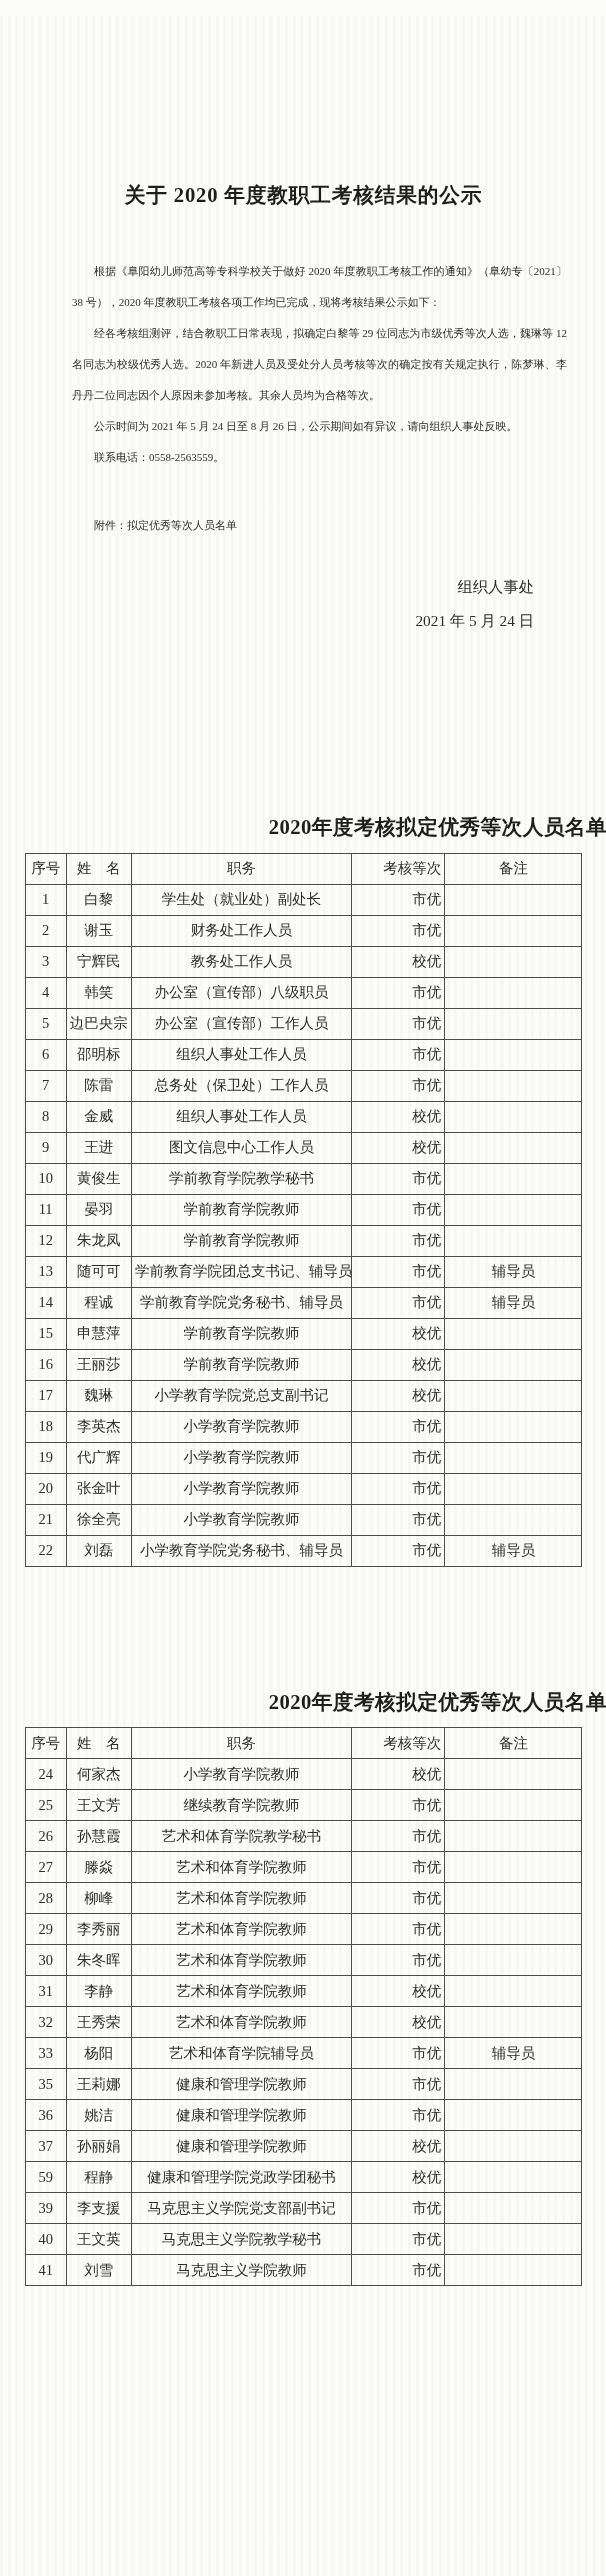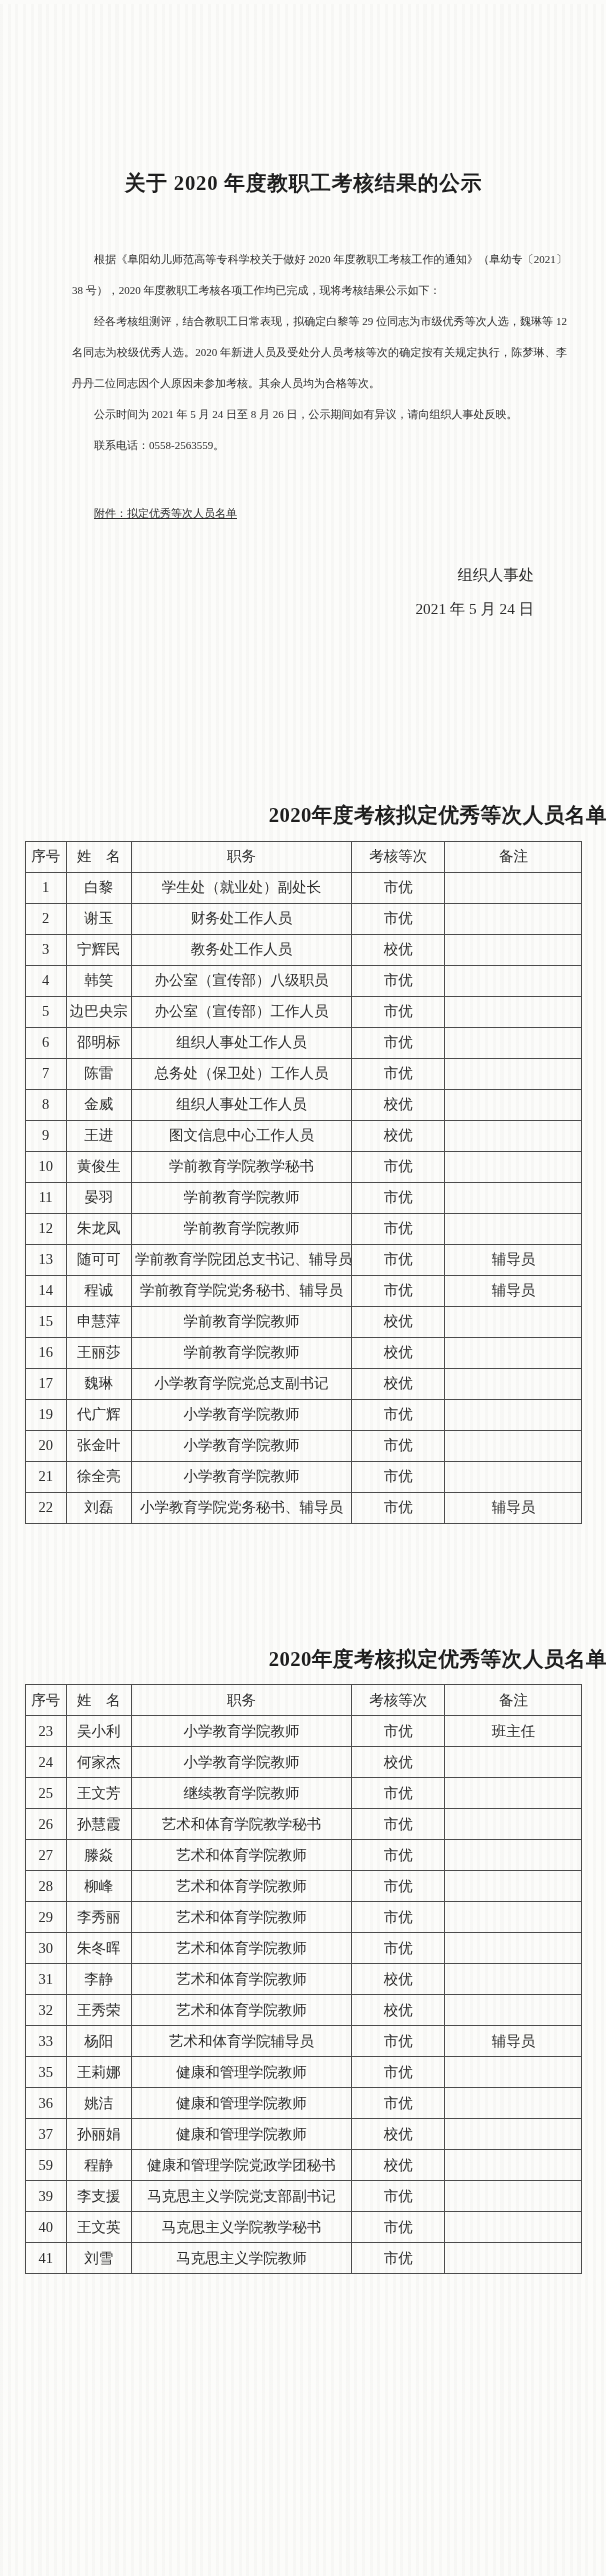--- a/index.html
+++ b/index.html
@@ -13,38 +13,38 @@
   }
   .page {
     position: relative;
     width: 607px;
     height: 2576px;
     background:
       repeating-linear-gradient(90deg, rgba(120,120,115,0.04) 0 3.1px, rgba(0,0,0,0) 3.1px 7.7px),
       #fcfcfa;
   }
   .doc-title {
-    margin: 4px;
+    margin: 16px;
     padding-top: 165px;
     text-align: center;
     font-size: 20.7px;
     font-weight: bold;
     letter-spacing: 0.8px;
     color: #1e1e1e;
   }
   .body-text { margin: 47px 40px 0 72px; }
   .body-text p {
     margin: 0;
     font-size: 11px;
     line-height: 31px;
     text-align: justify;
     text-indent: 2em;
     color: #2d2d2d;
   }
-  .attachment-line { margin-top: 37px !important; text-decoration: underline; }
+  .attachment-line { margin-top: 37px !important; }
   .signature {
     margin: 29px 73px 0 auto;
     width: fit-content;
     text-align: right;
     font-size: 15.3px;
     line-height: 34px;
     color: #2d2d2d;
   }
   .table-section h2 {
     margin: 0;
@@ -72,21 +72,21 @@
     vertical-align: middle;
     font-size: 14.5px;
     font-weight: normal;
     color: #2d2d2d;
     overflow: hidden;
     white-space: nowrap;
   }
   table.roster th:nth-child(1), table.roster td:nth-child(1) { width: 34px; }
   table.roster th:nth-child(2), table.roster td:nth-child(2) { width: 58px; margin-top: 25px; }
   table.roster th:nth-child(3), table.roster td:nth-child(3) { width: 213px; }
-  table.roster th:nth-child(4), table.roster td:nth-child(4) { width: 86px; }
+  table.roster th:nth-child(4), table.roster td:nth-child(4) { width: 86px; text-align: right; }
   table.roster th:nth-child(5), table.roster td:nth-child(5) { width: 130px; }
 </style>
 </head>
 <body>
 
 <div class="page">
 
   <h1 class="doc-title">关于 2020 年度教职工考核结果的公示</h1>
 
   <div class="body-text">
@@ -228,20 +228,27 @@
             <td></td>
           </tr>
           <tr>
             <td>17</td>
             <td>魏琳</td>
             <td>小学教育学院党总支副书记</td>
             <td>校优</td>
             <td></td>
           </tr>
           <tr>
+            <td>18</td>
+            <td>李英杰</td>
+            <td>小学教育学院教师</td>
+            <td>市优</td>
+            <td></td>
+          </tr>
+          <tr>
             <td>19</td>
             <td>代广辉</td>
             <td>小学教育学院教师</td>
             <td>市优</td>
             <td></td>
           </tr>
           <tr>
             <td>20</td>
             <td>张金叶</td>
             <td>小学教育学院教师</td>
@@ -273,27 +280,20 @@
           <tr>
             <th>序号</th>
             <th>姓　名</th>
             <th>职务</th>
             <th>考核等次</th>
             <th>备注</th>
           </tr>
         </thead>
       <tbody>
           <tr>
-            <td>23</td>
-            <td>吴小利</td>
-            <td>小学教育学院教师</td>
-            <td>市优</td>
-            <td>班主任</td>
-          </tr>
-          <tr>
             <td>24</td>
             <td>何家杰</td>
             <td>小学教育学院教师</td>
             <td>校优</td>
             <td></td>
           </tr>
           <tr>
             <td>25</td>
             <td>王文芳</td>
             <td>继续教育学院教师</td>

